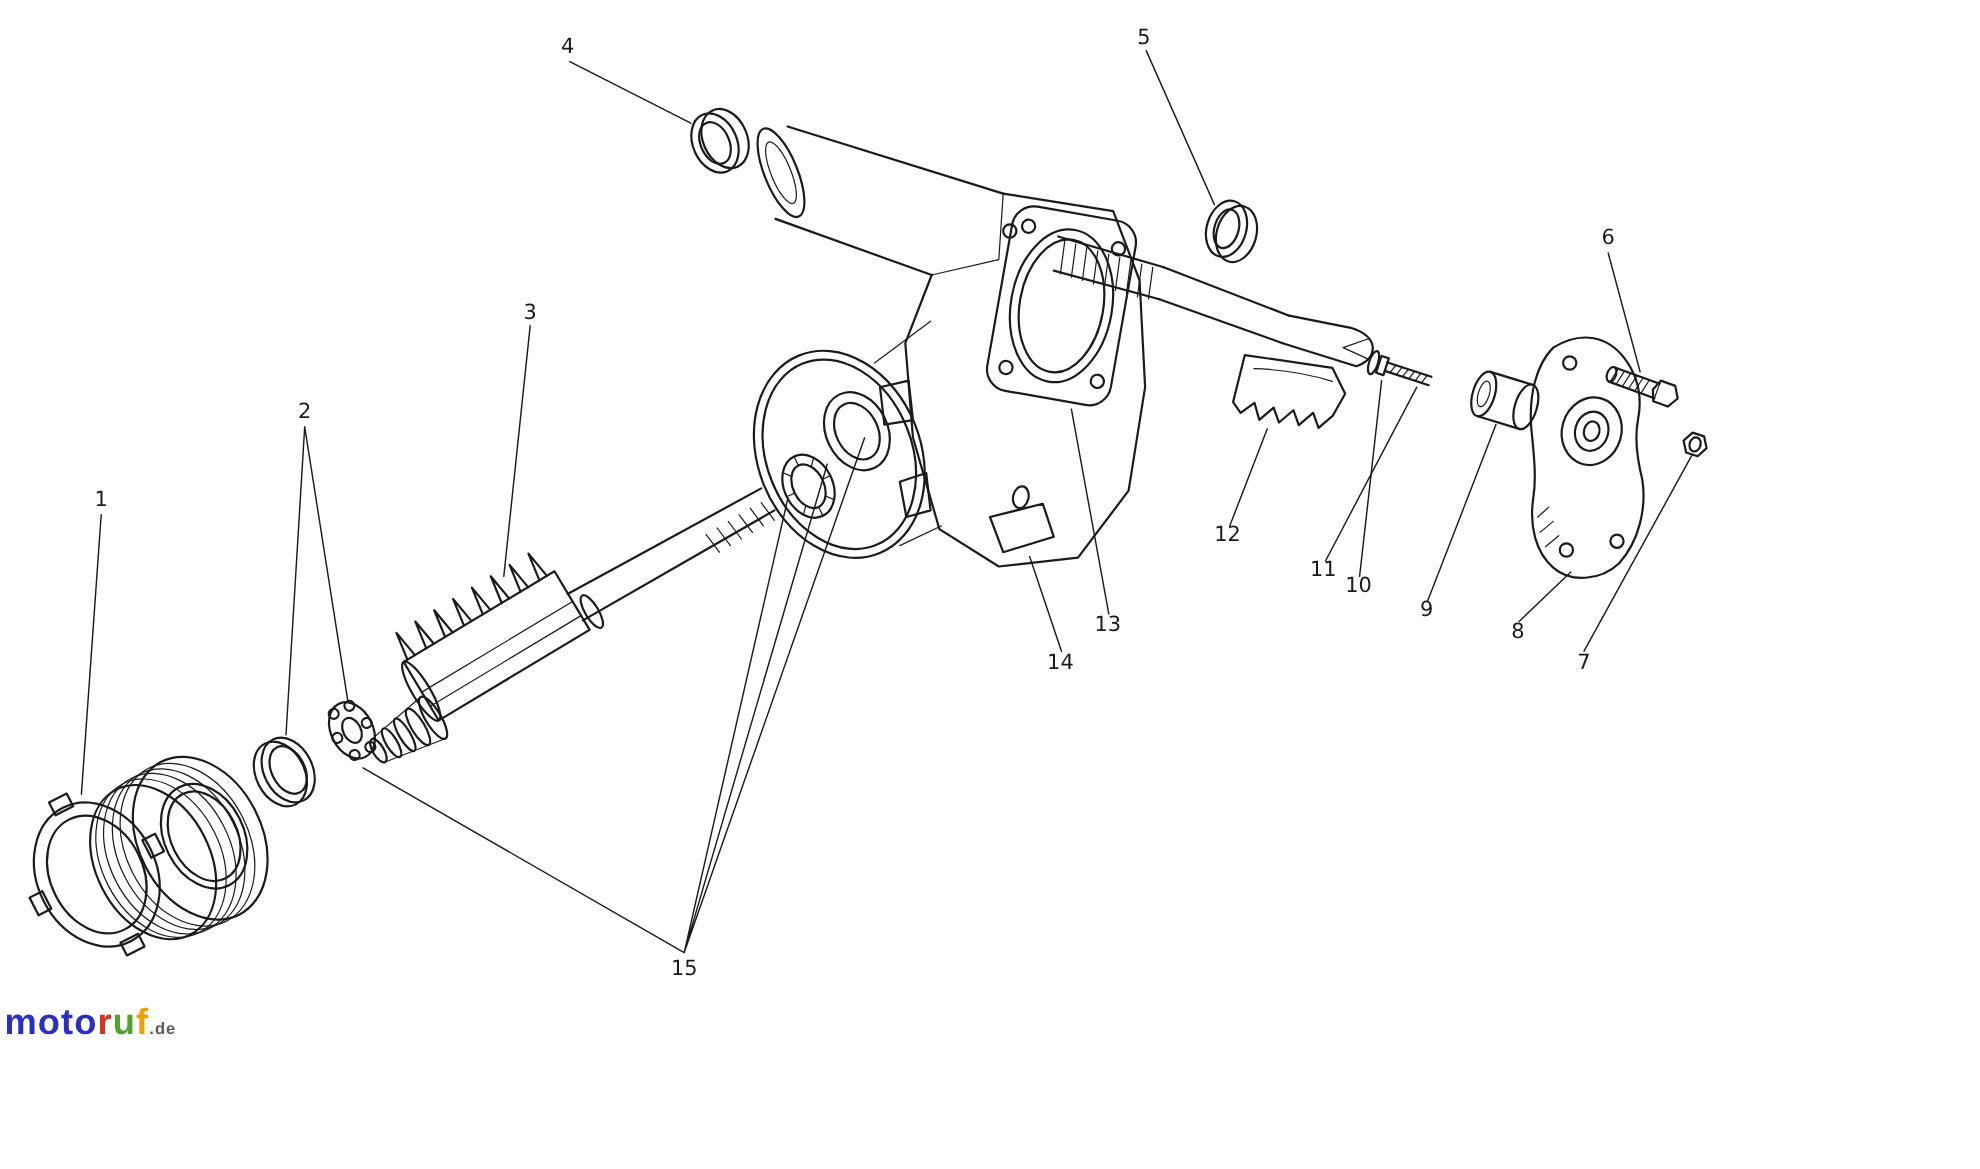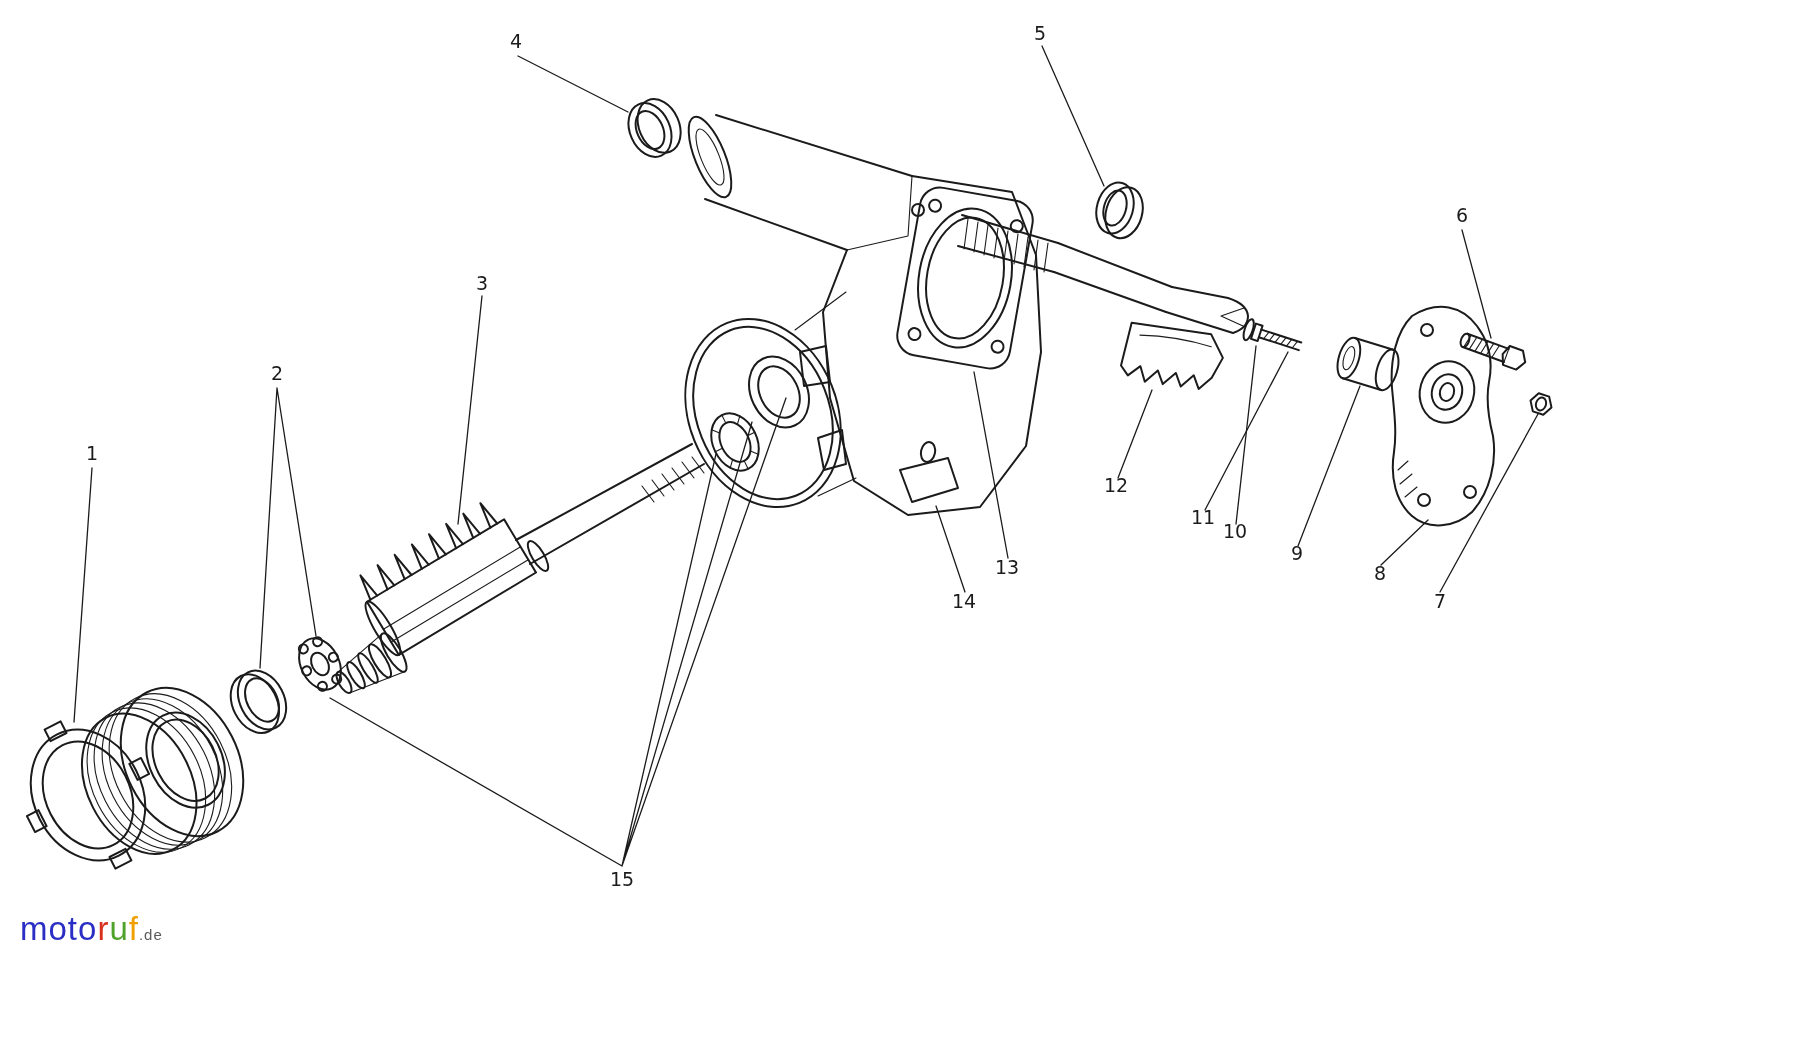--- a/index.html
+++ b/index.html
@@ -3,21 +3,21 @@
 <meta charset="utf-8">
 <style>
   html,body{margin:0;padding:0}
   body{width:1800px;height:1063px;background:#ffffff;overflow:hidden;font-family:"Liberation Sans",sans-serif}
   .stage{position:relative;width:1800px;height:1063px;background:#ffffff}
   .diagram-svg{position:absolute;left:0;top:0;color:#1b1b1b}
   .diagram-svg *{stroke:currentColor;fill:none;stroke-width:2;stroke-linecap:round;stroke-linejoin:round}
   .diagram-svg .fine{stroke-width:1.1}
   .diagram-svg .leader *{stroke-width:1.3}
   .diagram-svg text{fill:currentColor;stroke:none;font:19px "DejaVu Sans",sans-serif;text-anchor:middle}
-  .watermark{position:absolute;left:20px;top:910px;font-weight:normal;font-size:33px;letter-spacing:1px;font-family:"Liberation Sans",sans-serif}
+  .watermark{position:absolute;left:4px;top:910px;font-weight:bold;font-size:33px;letter-spacing:1px;font-family:"Liberation Sans",sans-serif}
   .watermark span{display:inline-block}
   .watermark .suffix{font-size:15px}
 </style>
 </head>
 <body>
 
 <div class="stage" style="background: rgb(255, 255, 255);">
 
   <svg class="diagram-svg" width="1800" height="1063" viewBox="0 0 1800 1063" style="color: rgb(27, 27, 27);">
 

